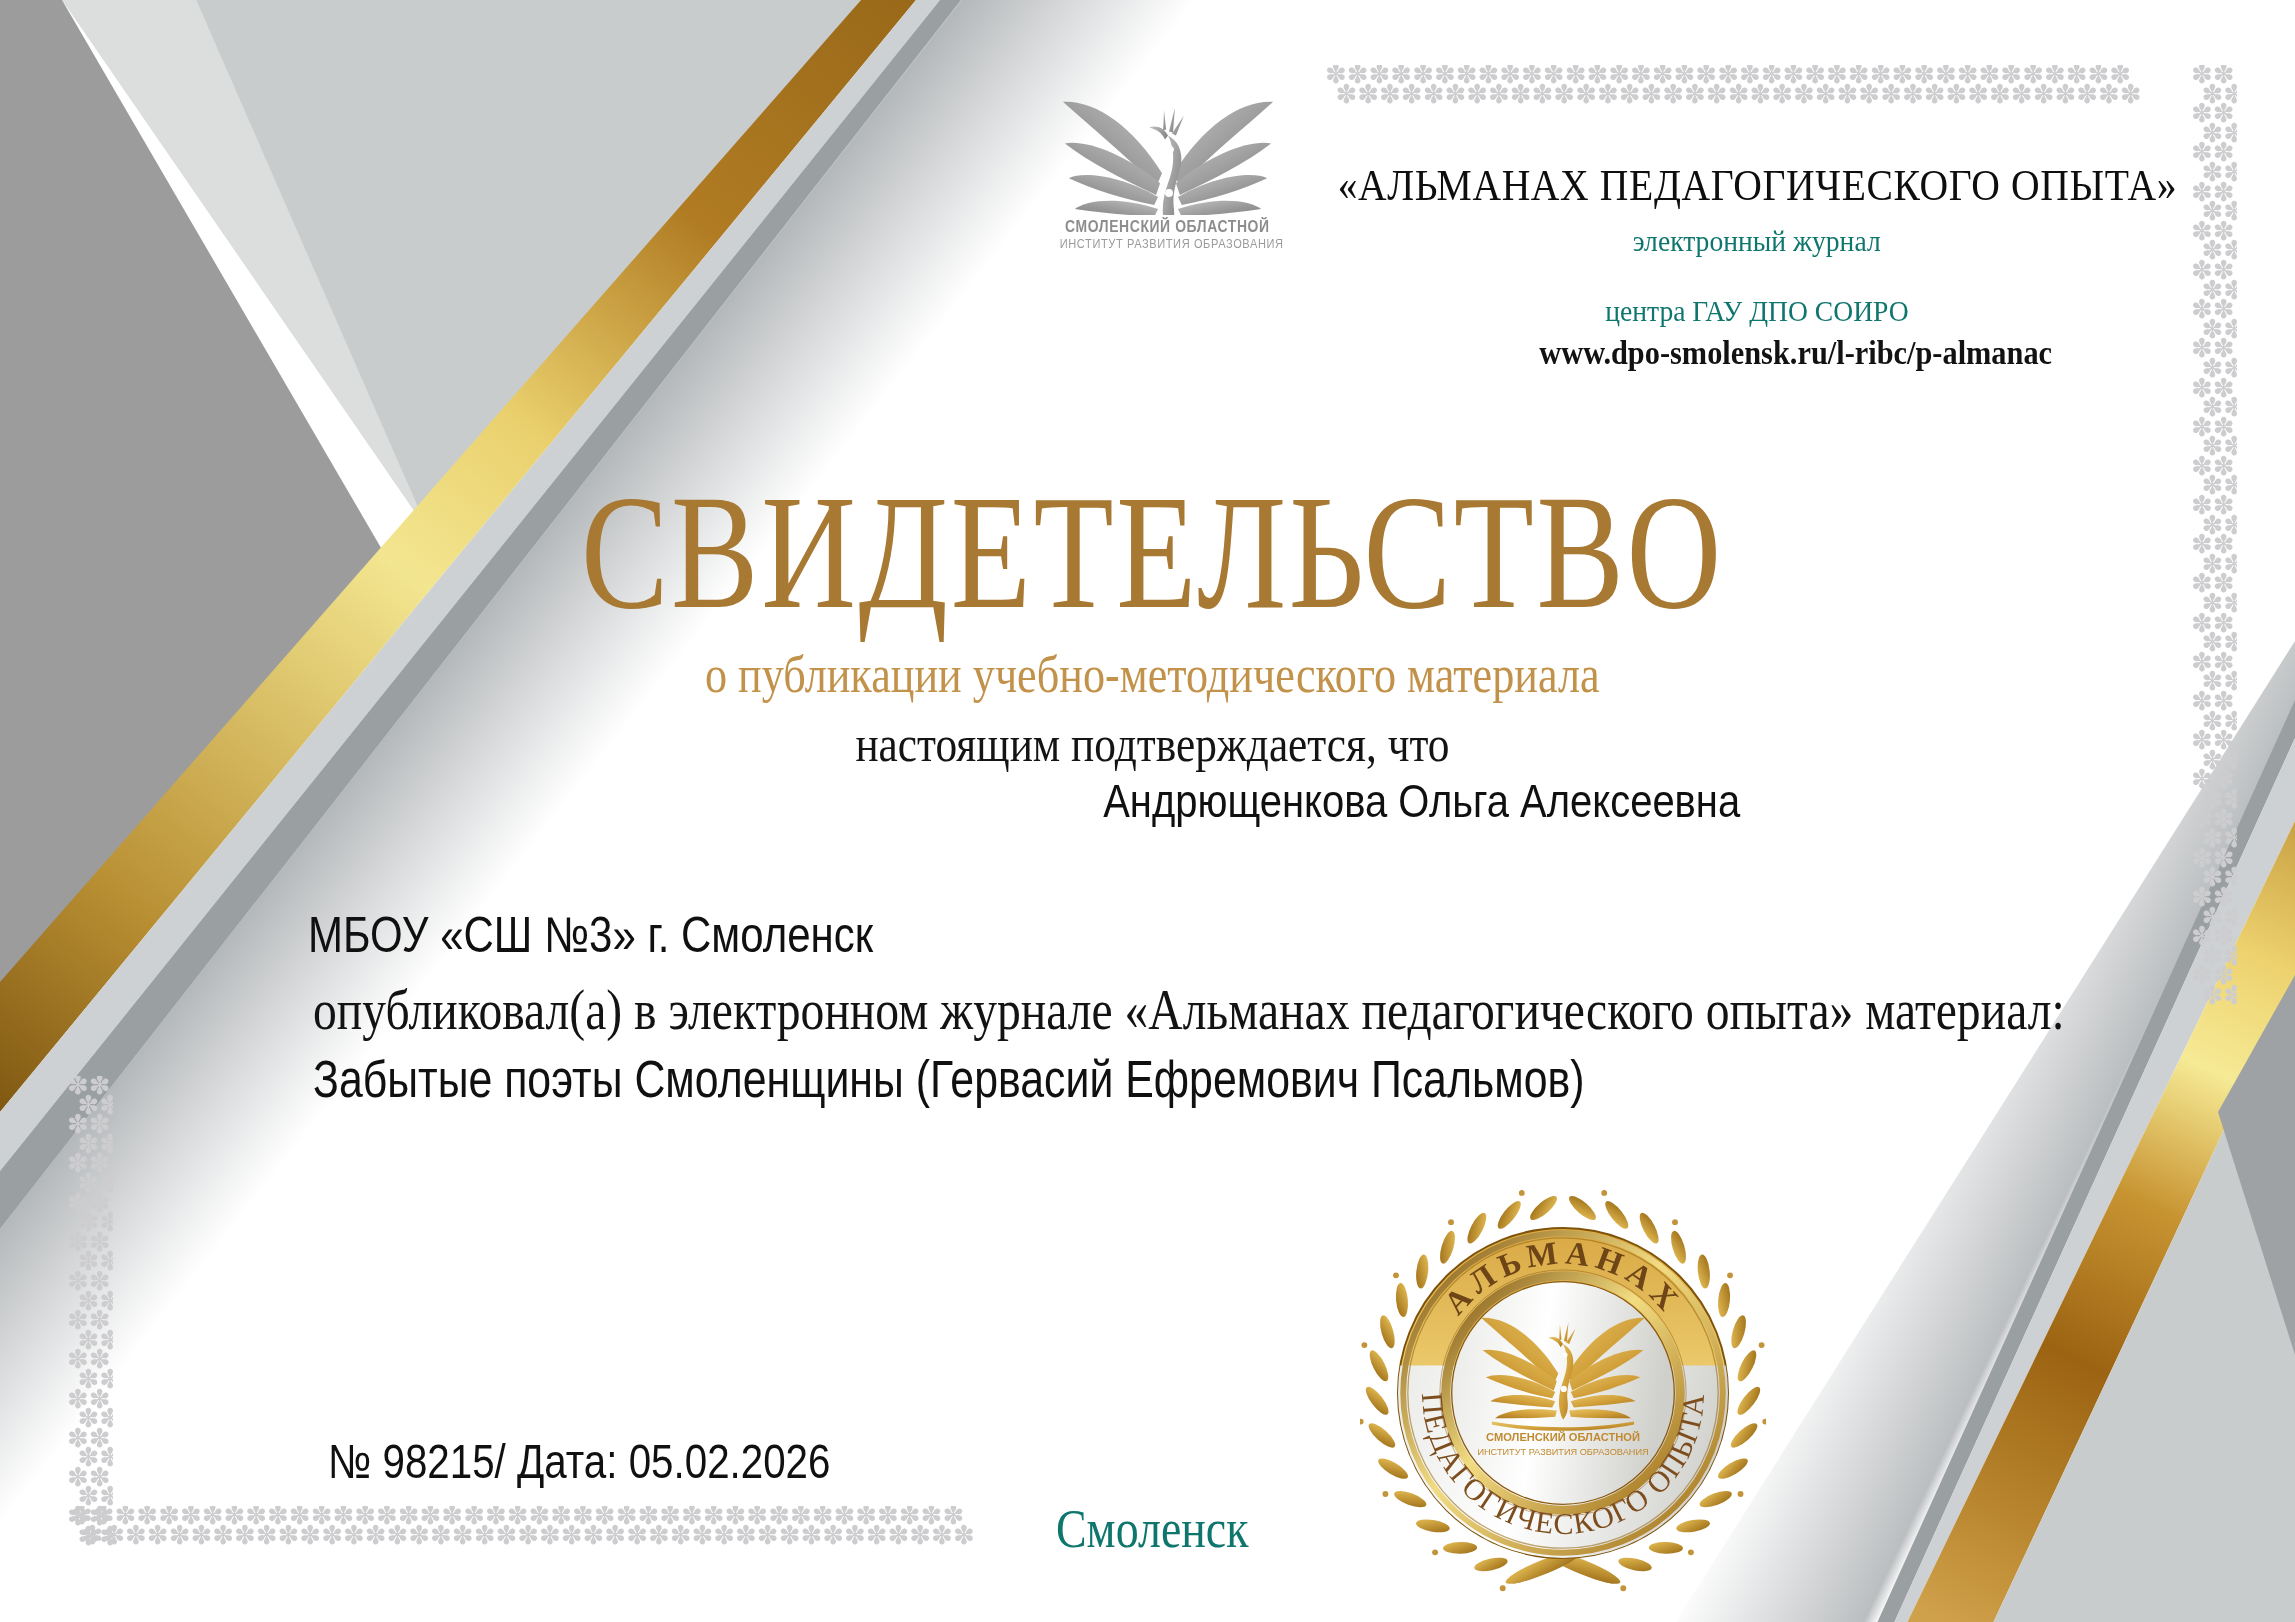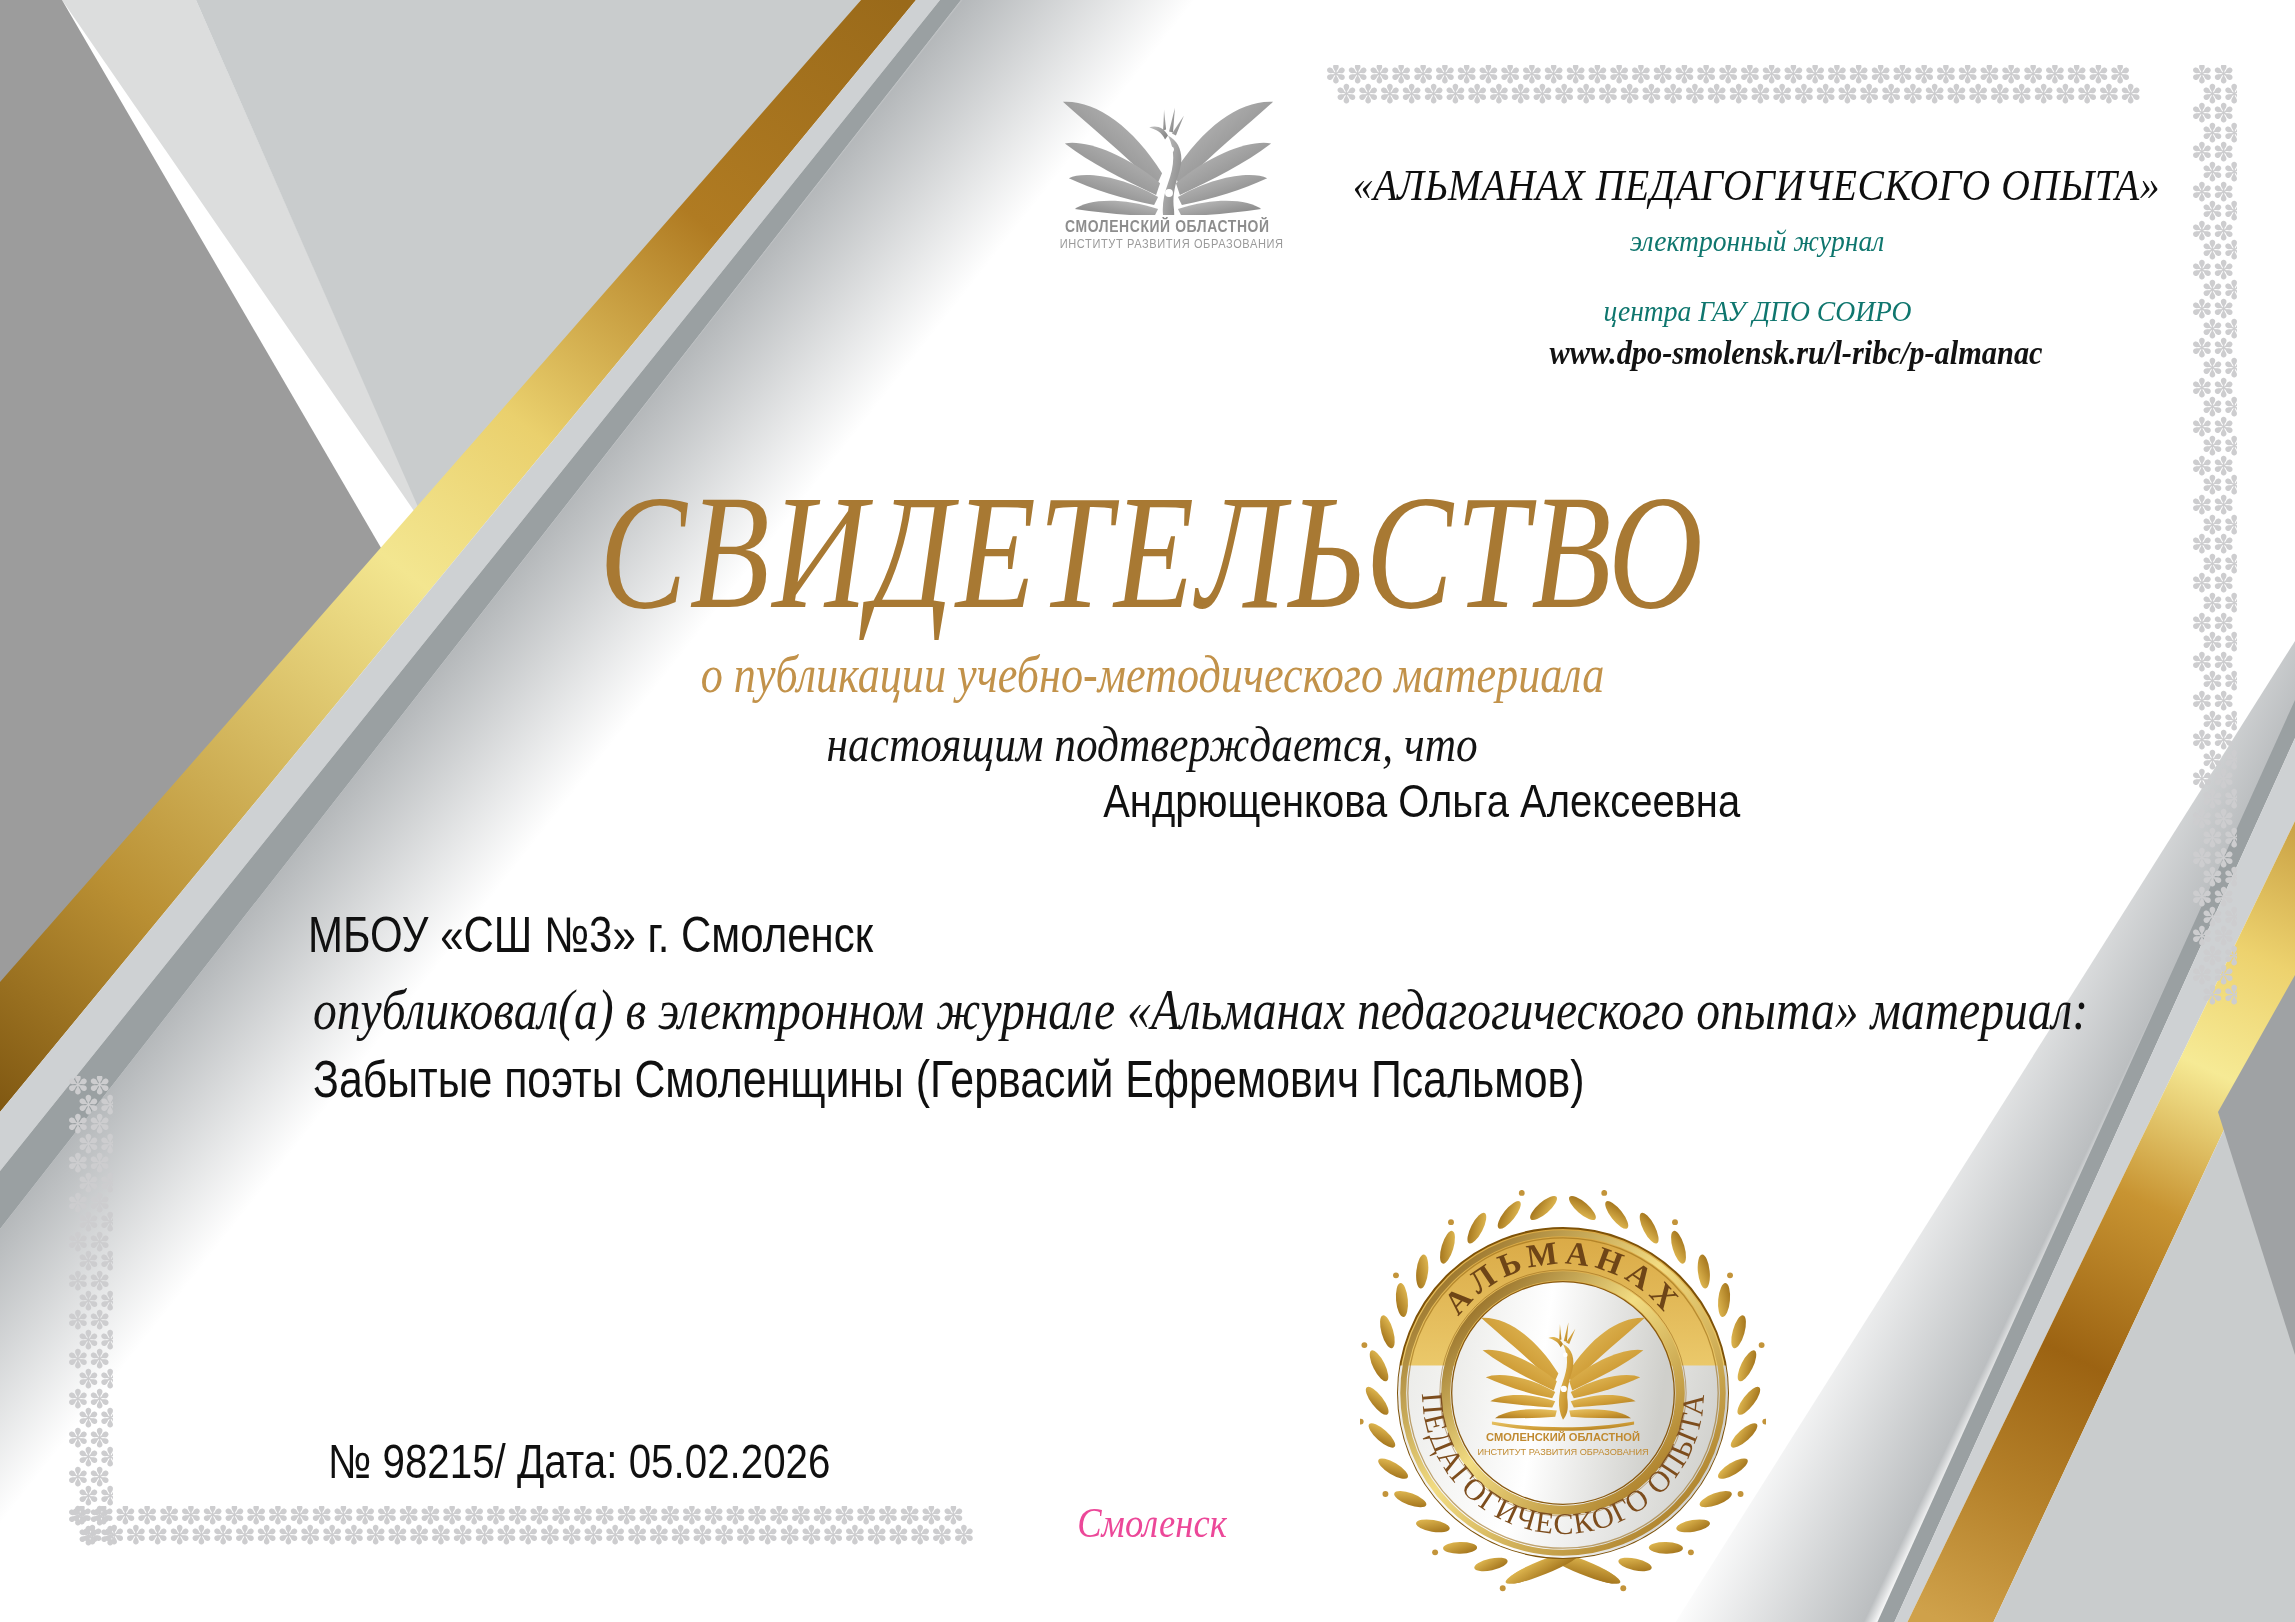--- a/index.html
+++ b/index.html
@@ -28,37 +28,37 @@
   
   .flowers{position:absolute;color:#cdcdcf;font-family:"DejaVu Sans",sans-serif;
            font-size:26px;line-height:19.6px;white-space:pre;overflow:hidden;}
   .flowers .frow{height:19.6px;}
   
   .tblock{position:absolute;text-align:center;}
   .lblock{position:absolute;text-align:left;}
   .cond{display:inline-block;transform:scaleX(.85);transform-origin:center;white-space:nowrap;}
   .condL{display:inline-block;transform:scaleX(.85);transform-origin:left center;white-space:nowrap;}
   .sans{font-family:"Liberation Sans",sans-serif;}
-  .serif{font-family:"Liberation Serif",serif;font-style:italic;}
+  .serif{font-family:"Liberation Serif",serif;}
   .journal-title{font-size:44px;letter-spacing:0.7px;color:#0e0e0e;}
   .journal-title .cond{transform:scaleX(.9);}
   .hsmall{font-size:30px;color:#0f766e;}
   .hsmall .cond{transform:scaleX(.92);}
   .hurl{font-size:33px;font-weight:bold;color:#121212;}
   .hurl .cond{transform:scaleX(.92);}
   .cert-title{font-size:164px;color:#a87933;letter-spacing:.02em;}
   .cert-title .cond{transform:scaleX(.8);}
   .cert-sub{font-size:52px;color:#c2924a;}
   .confirm{font-size:51px;color:#141414;}
   .name{font-size:47px;color:#101010;}
   .school{font-size:50px;color:#101010;margin-top:30px;}
   .published{font-size:56px;color:#131313;}
   .material{font-size:51px;color:#101010;}
   .numdate{font-size:48px;color:#101010;}
-  .city{font-size:43px;color:#ec4899;}
+  .city{font-size:54px;color:#0f766e;}
   .sans .condL,.sans.cond{transform:scaleX(.84);}
   .logo-cap1{font-size:16.4px;font-weight:bold;color:#8d8d8d;letter-spacing:0.7px;}
   .logo-cap2{font-size:13px;color:#9a9a9a;letter-spacing:0.7px;}
   .logo-wrap{position:absolute;left:1040px;top:84px;width:255px;text-align:center;}
 </style>
 </head>
 <body>
 
 <div class="page">
 

